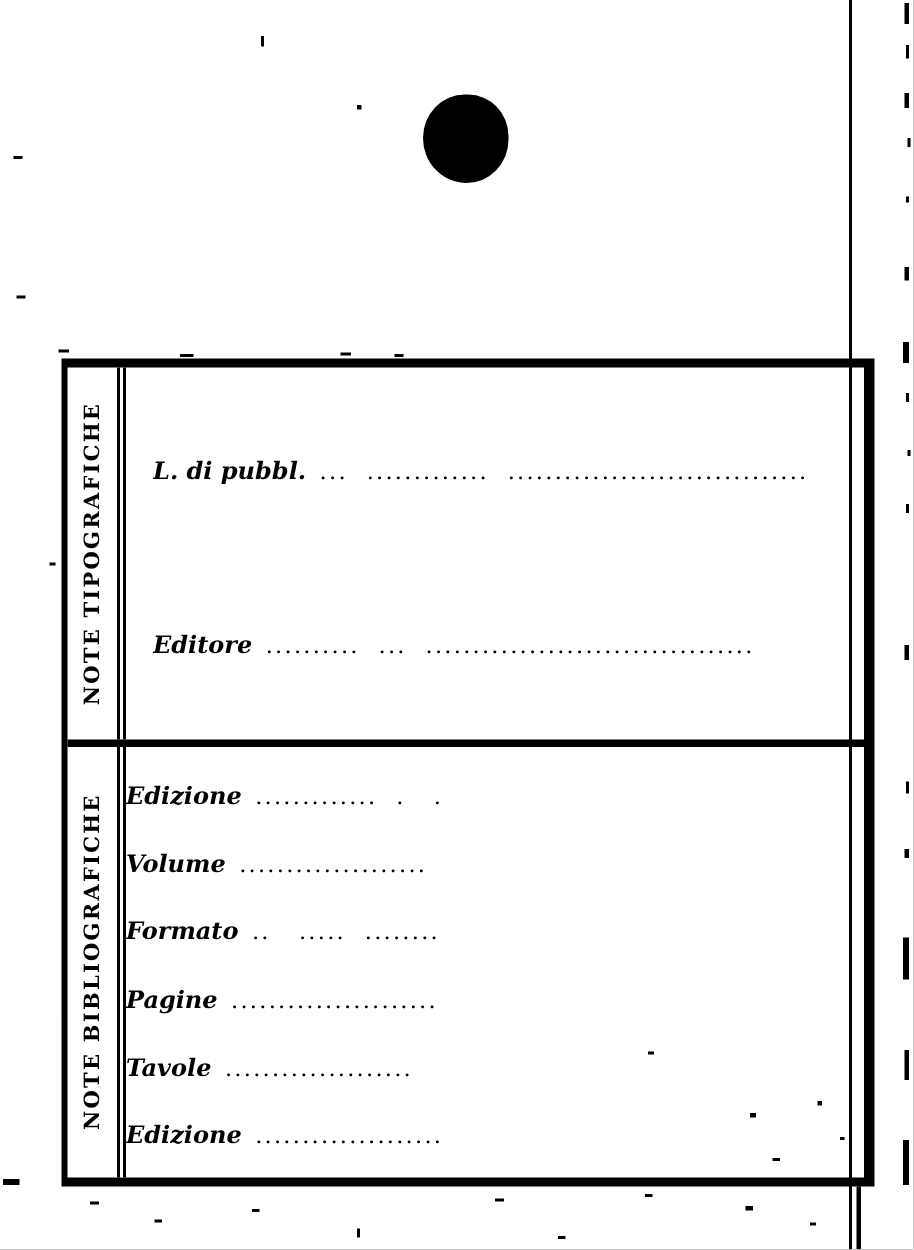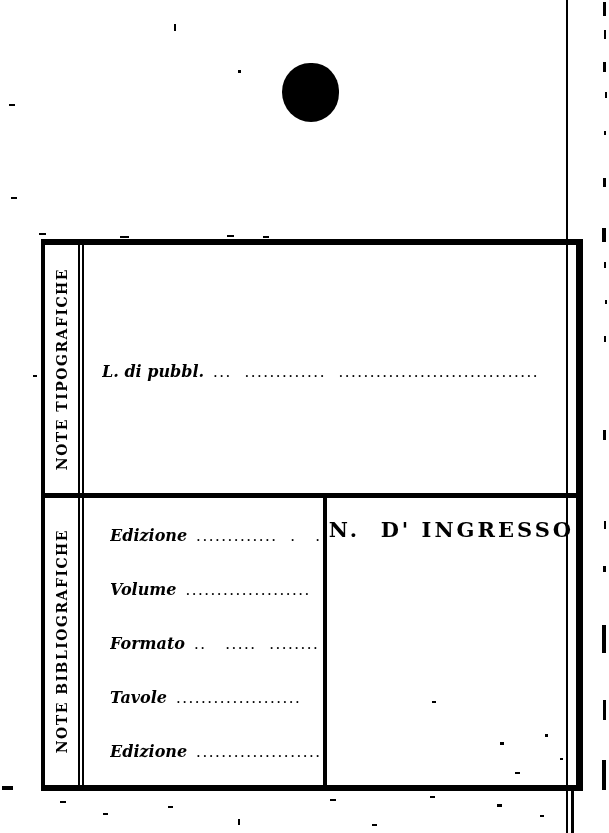--- a/index.html
+++ b/index.html
@@ -45,21 +45,21 @@
     font-size:14px;
     letter-spacing:1.5px;
     white-space:nowrap;
   }
   .fields{
     flex:1;min-width:0;
     display:flex;flex-direction:column;justify-content:space-around;
     padding:10px 4px 6px 18px;
     overflow:hidden;
   }
-  .fields-narrow{flex:0 0 209px;width:209px;padding-left:10px;margin-left:16px;}
+  .fields-narrow{flex:0 0 209px;width:209px;padding-left:0;}
   .field-row{
     display:flex;align-items:baseline;
     white-space:nowrap;overflow:hidden;
   }
   .field-label{
     font-style:italic;font-weight:bold;font-size:16px;
     margin-right:9px;flex:0 0 auto;
   }
   .field-leader{
     font-size:15px;letter-spacing:1.5px;white-space:pre;
@@ -132,20 +132,24 @@
 
     <div class="section section-top">
       <div class="side-strip">
         <div class="side-label">NOTE TIPOGRAFICHE</div>
       </div>
       <div class="fields">
         <div class="field-row">
           <span class="field-label">L. di pubbl.</span>
           <span class="field-leader">...  .............  ................................</span>
         </div>
+        <div class="field-row">
+          <span class="field-label">Editore</span>
+          <span class="field-leader">..........  ...  ...................................</span>
+        </div>
       </div>
     </div>
 
     <div class="section-divider"></div>
 
     <div class="section section-bottom">
       <div class="side-strip">
         <div class="side-label">NOTE BIBLIOGRAFICHE</div>
       </div>
       <div class="fields fields-narrow">
@@ -155,27 +159,28 @@
         </div>
         <div class="field-row">
           <span class="field-label">Volume</span>
           <span class="field-leader">....................</span>
         </div>
         <div class="field-row">
           <span class="field-label">Formato</span>
           <span class="field-leader">..   .....  ...........</span>
         </div>
         <div class="field-row">
+          <span class="field-label">Pagine</span>
+          <span class="field-leader">......................</span>
+        </div>
+        <div class="field-row">
           <span class="field-label">Tavole</span>
           <span class="field-leader">....................</span>
         </div>
         <div class="field-row">
           <span class="field-label">Edizione</span>
           <span class="field-leader">......................</span>
         </div>
       </div>
-      <div class="ingresso-cell">
-        <div class="ingresso-title">N.  D' INGRESSO</div>
-      </div>
     </div>
 
   </div>
 </div>
 
 </body></html>

